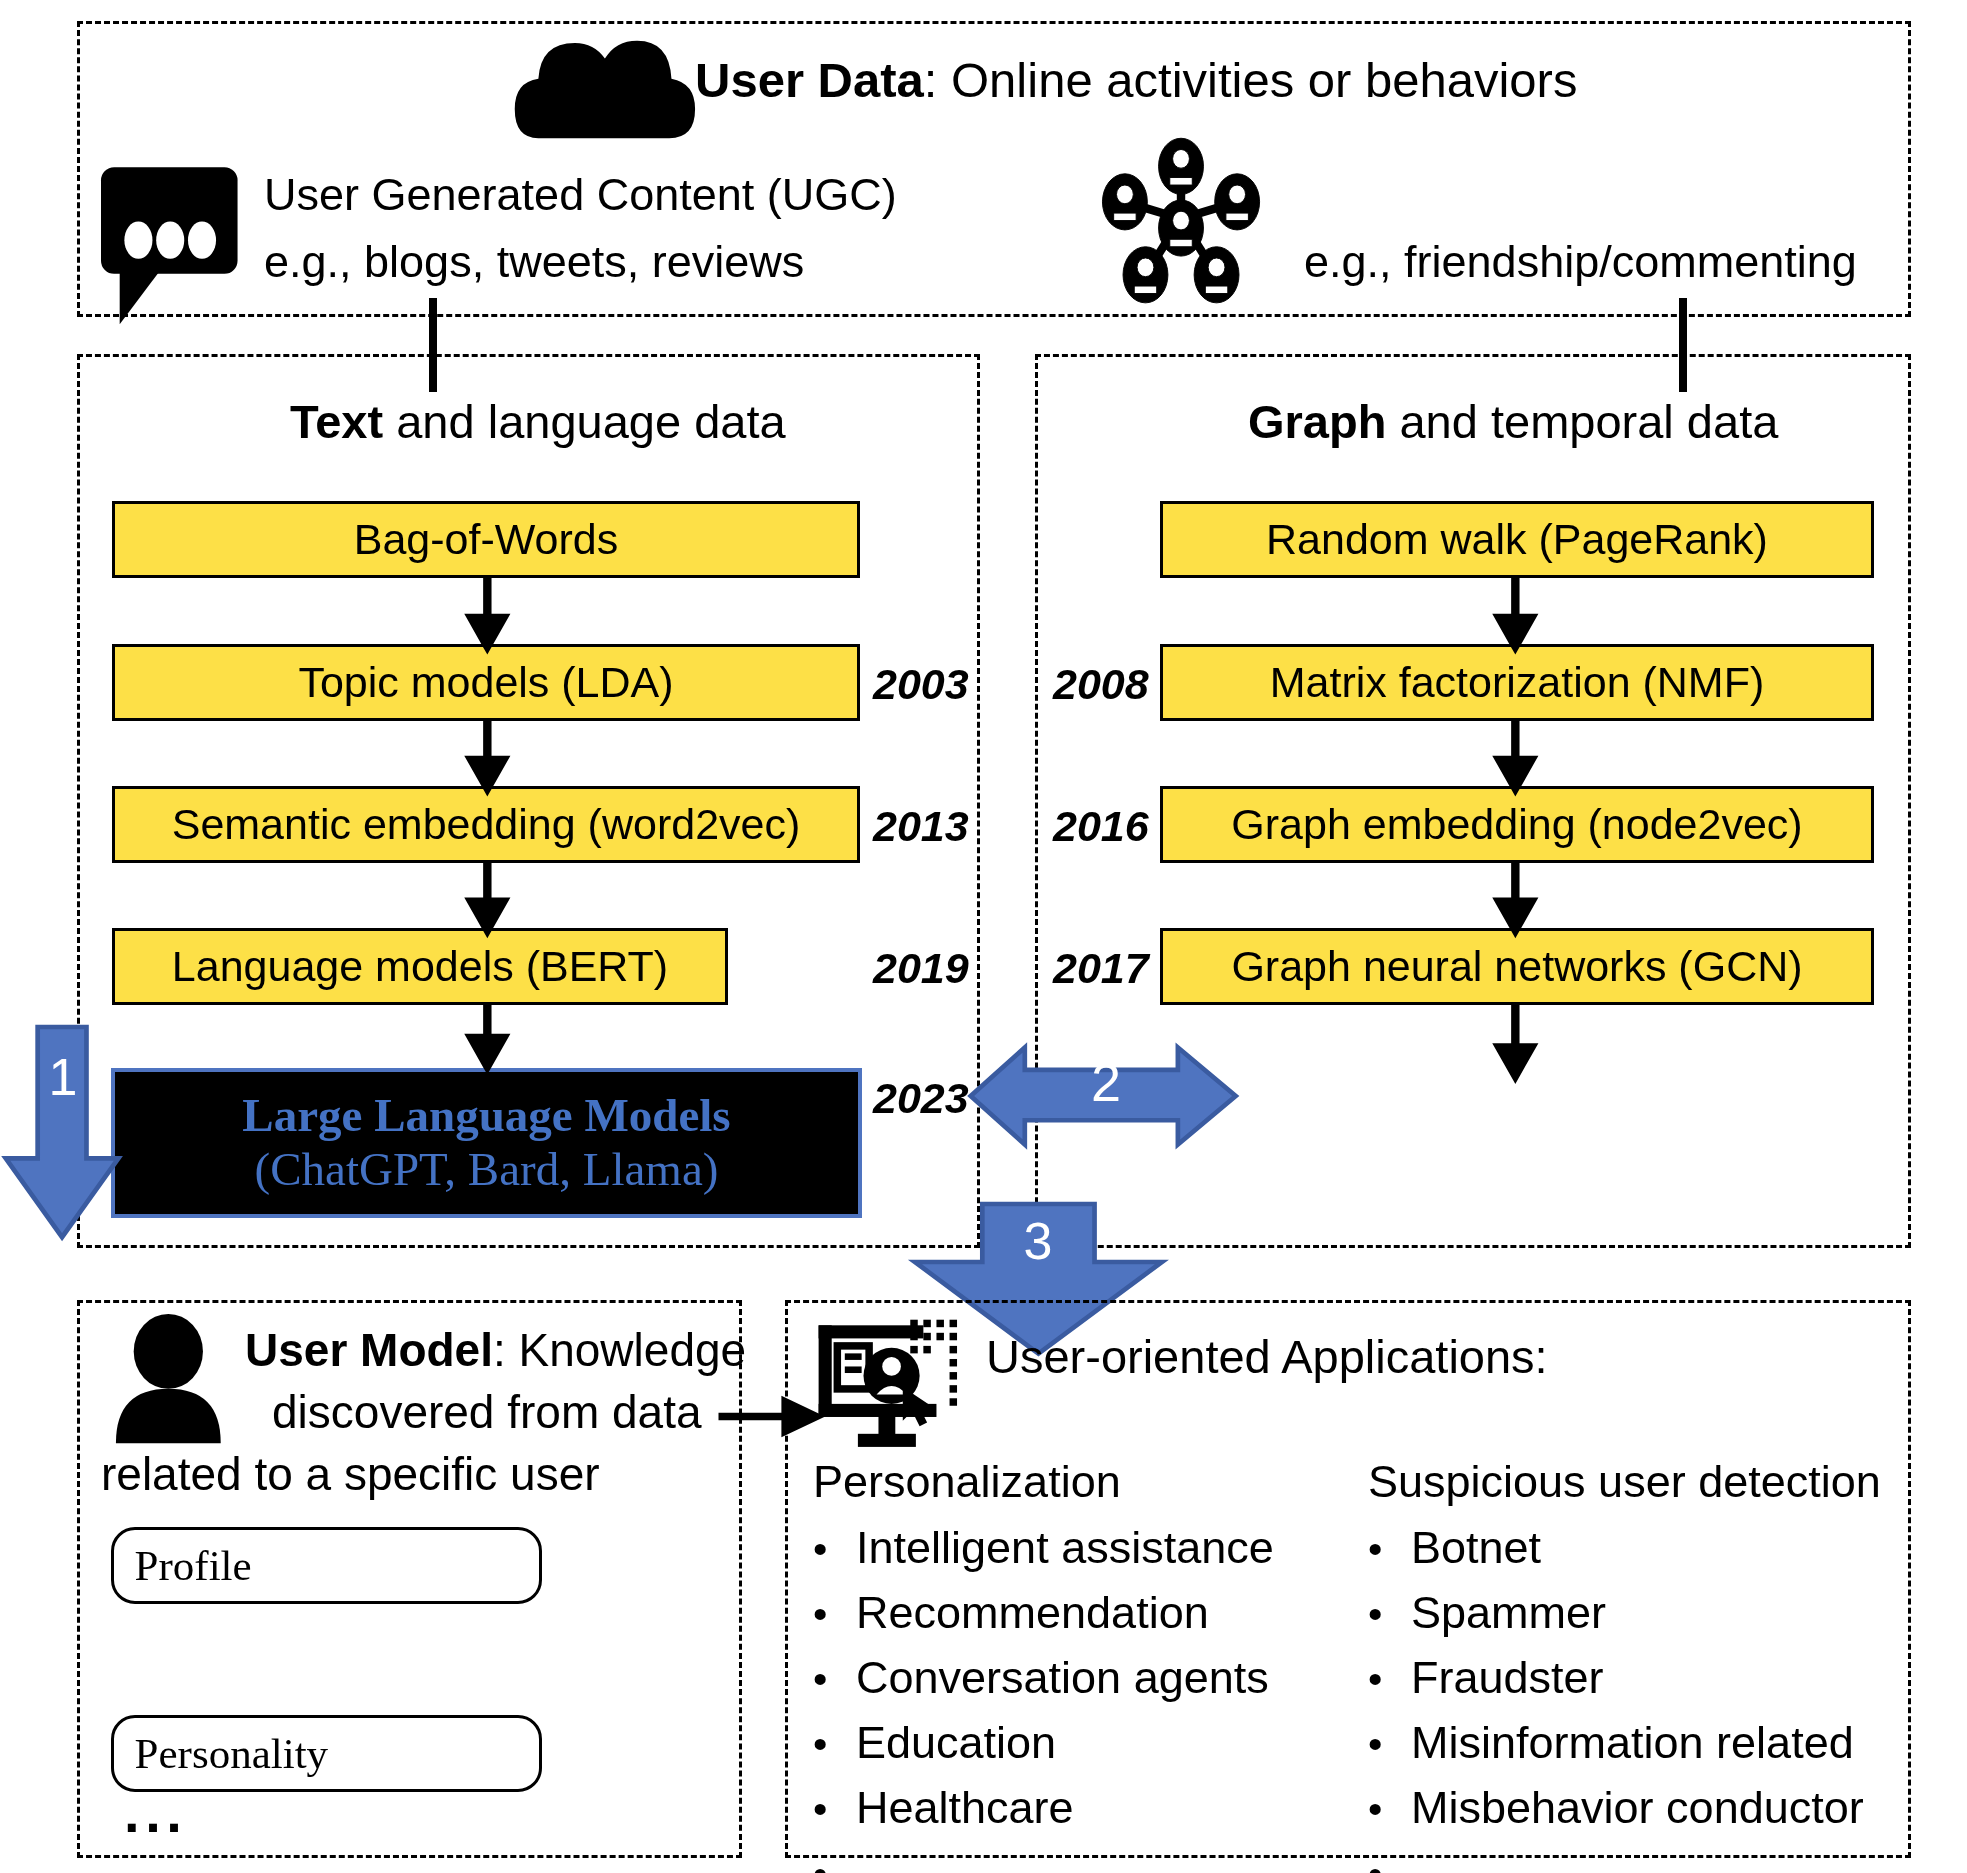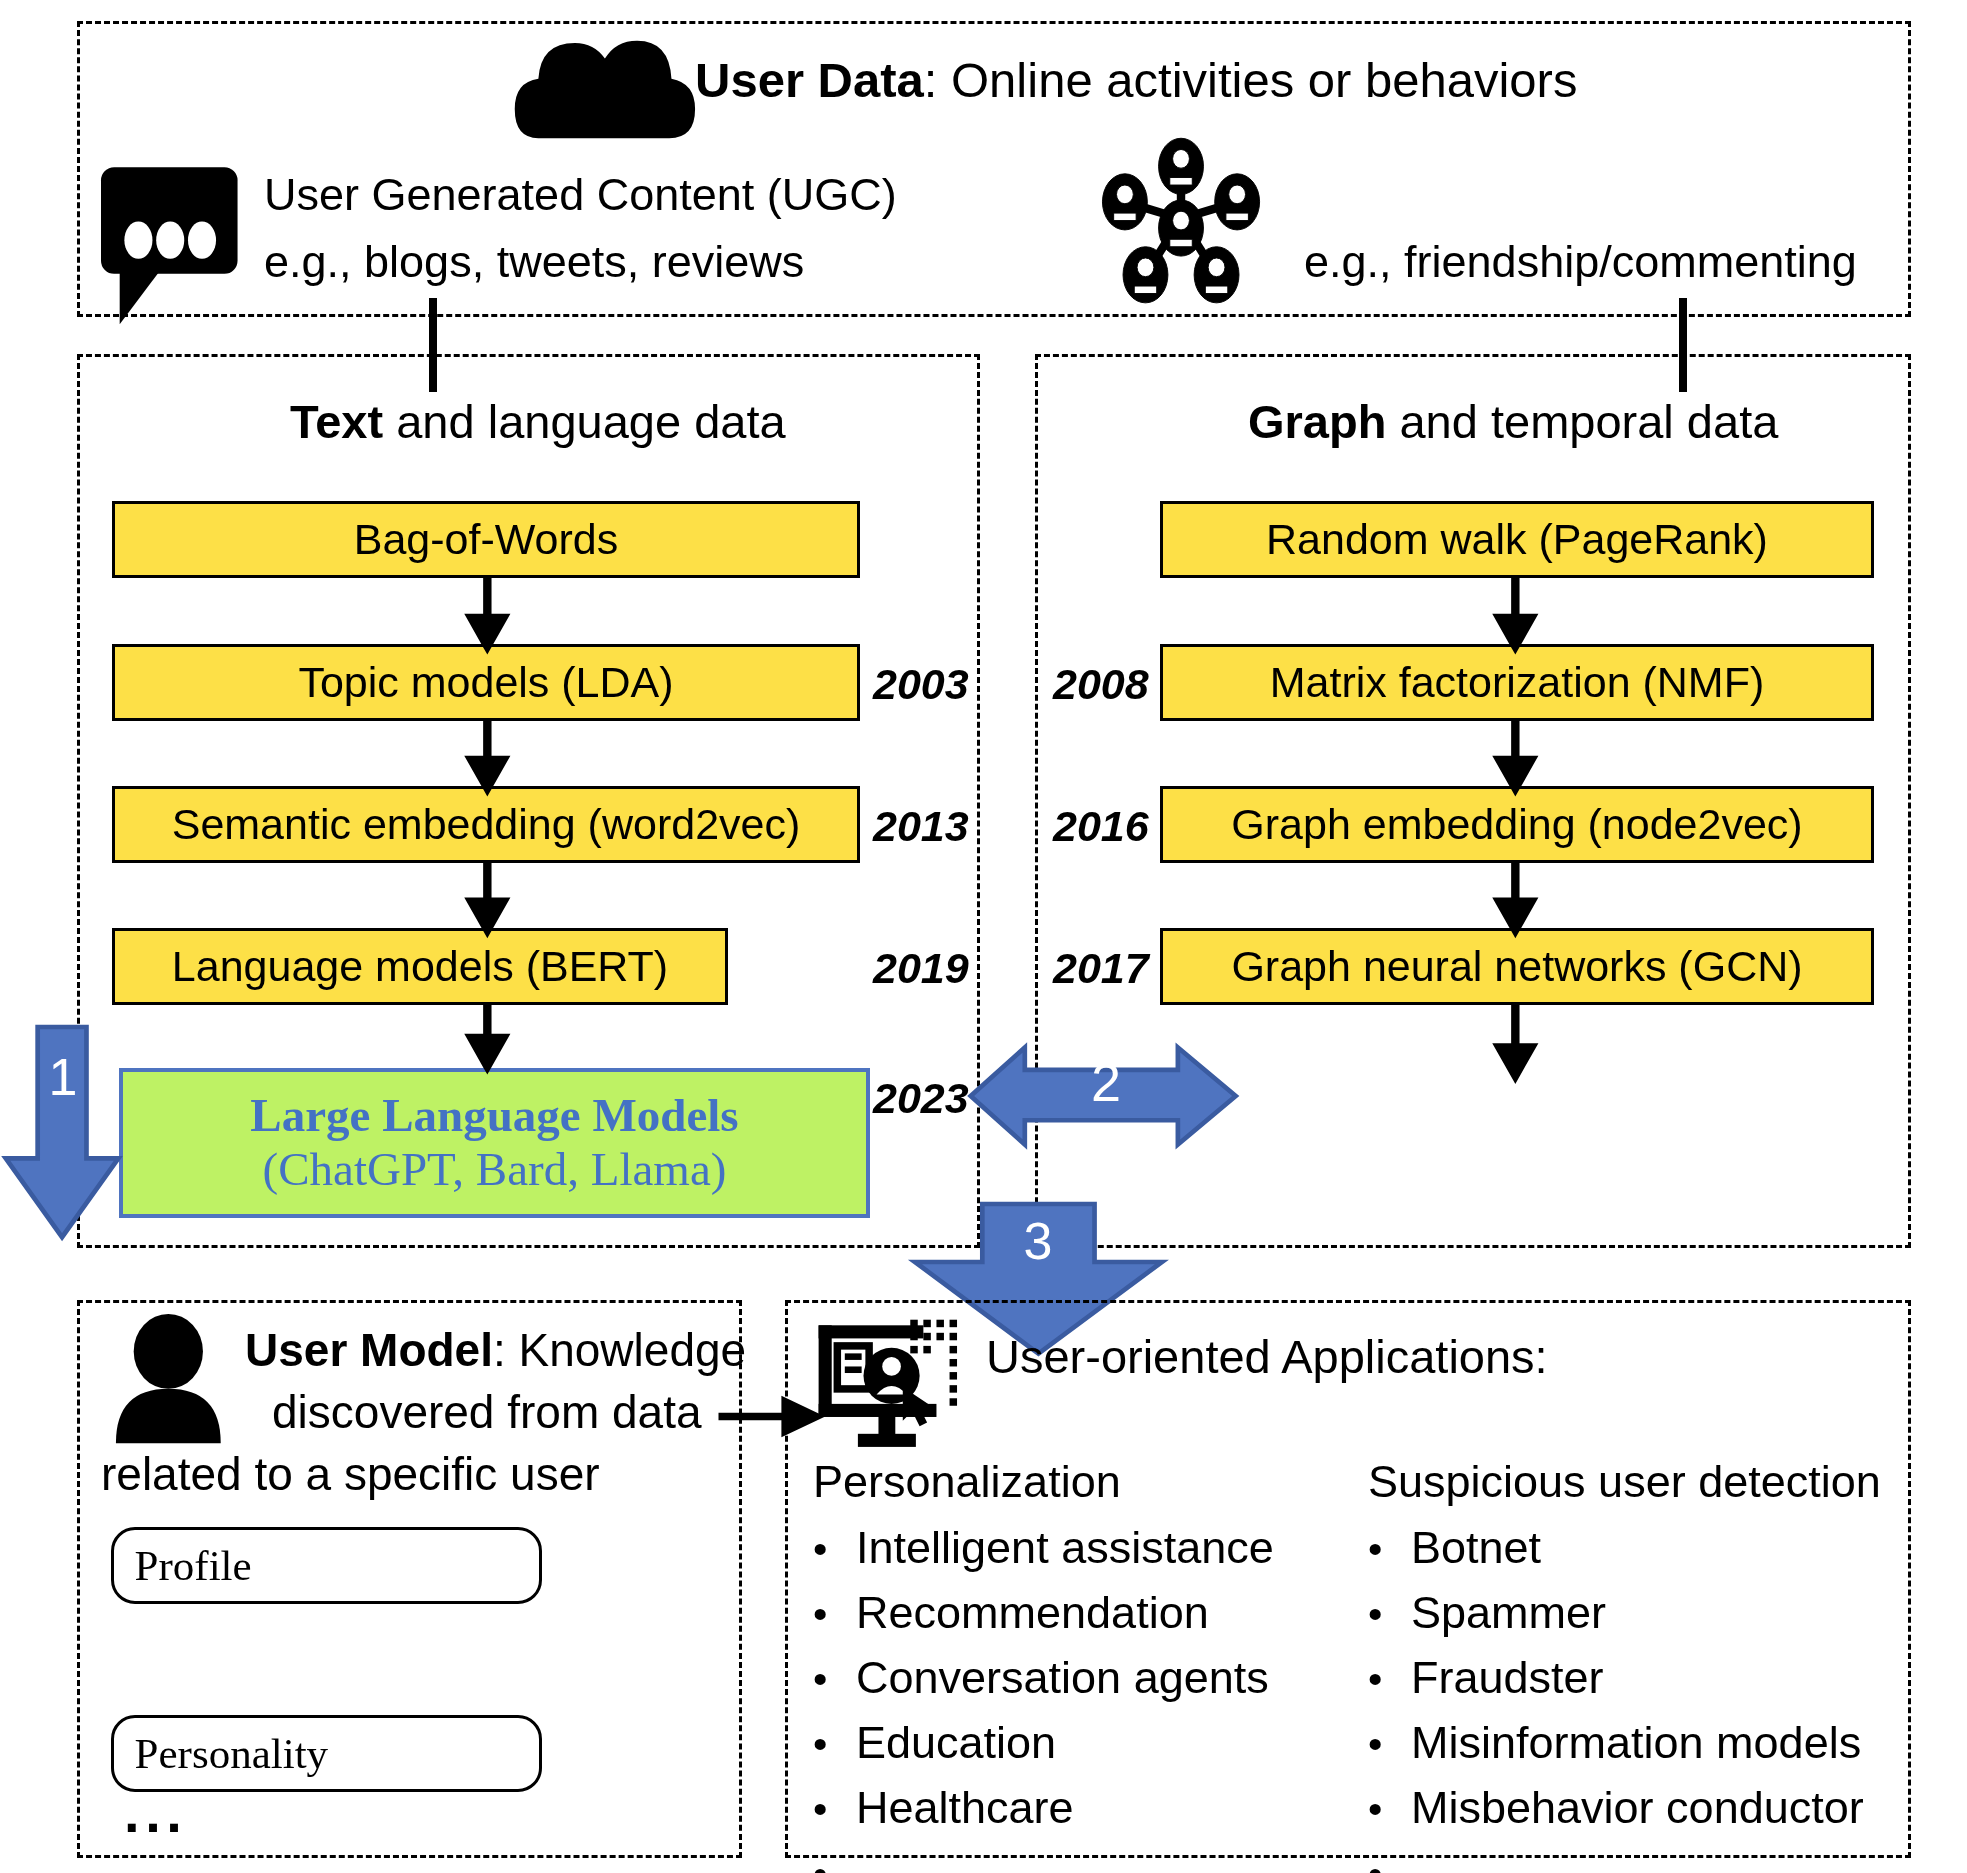--- a/index.html
+++ b/index.html
@@ -5,23 +5,23 @@
   html,body{margin:0;padding:0;background:#fff;}
   #stage{position:relative;width:1968px;height:1874px;background:#fff;
          font-family:"Liberation Sans",sans-serif;color:#000;overflow:hidden;}
   .dash{position:absolute;border:3.7px dashed #000;box-sizing:border-box;}
   .solidbox{position:absolute;border:3.7px solid #000;box-sizing:border-box;
             display:flex;align-items:center;justify-content:center;
             font-family:Liberation Sans, sans-serif;font-size:43px;color:#000;background:#fde047;}
   .roundbox{position:absolute;border:3.7px solid #000;border-radius:24px;box-sizing:border-box;
             display:flex;align-items:center;justify-content:flex-start;padding-left:20.6px;
             font-family:"Liberation Serif",serif;font-size:43px;color:#000;background:#fff;}
-  .llmbox{position:absolute;border:4.7px solid #4F74C0;box-sizing:border-box;background:#bef264;
+  .llmbox{position:absolute;border:4.7px solid #4F74C0;box-sizing:border-box;background:#000000;
           display:flex;flex-direction:column;align-items:center;justify-content:center;
-          font-family:"Liberation Serif",serif;color:#4472C4;margin-left:8px;}
+          font-family:"Liberation Serif",serif;color:#4472C4;}
   .llmbox .l1{font-weight:bold;font-size:47px;line-height:1.1;}
   .llmbox .l2{font-size:47px;line-height:1.15;}
   .year{position:absolute;font-style:italic;font-weight:bold;font-size:43px;
         font-family:"Liberation Sans",sans-serif;white-space:nowrap;}
   .hdr{position:absolute;font-size:47px;white-space:nowrap;}
   .hdr b{font-weight:bold;}
   .txt{position:absolute;font-size:45px;white-space:nowrap;}
   .txt b{font-weight:bold;}
   .vline{position:absolute;background:#000;}
   svg{position:absolute;top:0;left:0;overflow:visible;}
@@ -279,21 +279,21 @@
     <div class="row">
         <span class="bul">•</span>
         <span>Spammer</span>
       </div>
     <div class="row">
         <span class="bul">•</span>
         <span>Fraudster</span>
       </div>
     <div class="row">
         <span class="bul">•</span>
-        <span>Misinformation models</span>
+        <span>Misinformation related</span>
       </div>
     <div class="row">
         <span class="bul">•</span>
         <span>Misbehavior conductor</span>
       </div>
     <div class="row">
         <span class="bul">•</span>
         <span>…</span>
       </div>
   </div>

